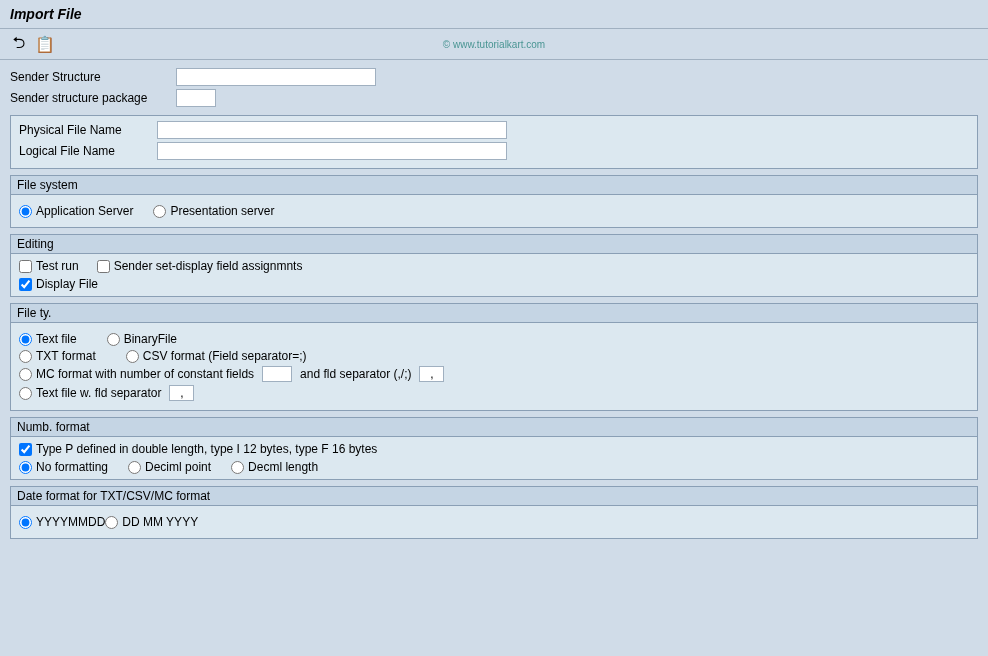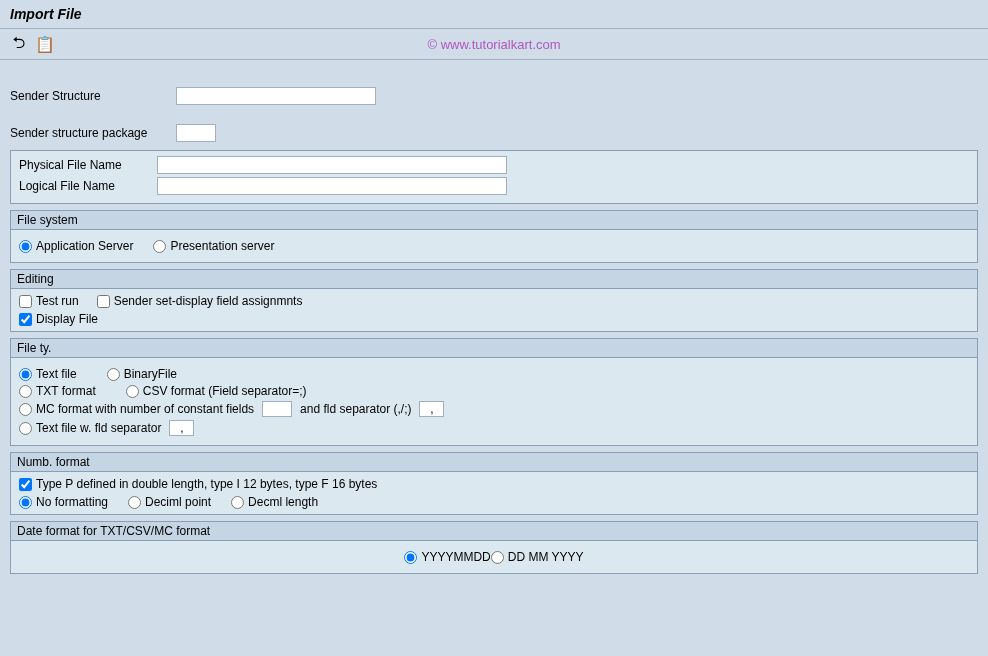--- a/index.html
+++ b/index.html
@@ -23,22 +23,22 @@
       display: flex;
       align-items: center;
       gap: 4px;
       border-bottom: 1px solid #a0b0c0;
       position: relative;
     }
     .toolbar-watermark {
       position: absolute;
       left: 50%;
       transform: translateX(-50%);
-      color: #a21caf;
-      font-size: 13px;
+      color: #0f766e;
+      font-size: 10px;
       opacity: 0.7;
     }
     .toolbar-icon {
       width: 22px;
       height: 22px;
       display: flex;
       align-items: center;
       justify-content: center;
       cursor: pointer;
       font-size: 16px;
@@ -48,21 +48,20 @@
       background: #d0dce8;
     }
     .top-fields {
       margin-bottom: 8px;
     }
     .field-row {
       display: flex;
       align-items: center;
       margin-bottom: 3px;
       gap: 6px;
-      margin-top: 19px;
     }
     .field-label {
       min-width: 160px;
       font-size: 12px;
     }
     .field-input {
       border: 1px solid #a0b0c0;
       background: #fff;
       height: 18px;
       font-size: 12px;
@@ -184,21 +183,20 @@
       gap: 20px;
       font-size: 12px;
     }
 
     
     .date-radio-row {
       display: flex;
       align-items: center;
       font-size: 12px;
       padding: 4px 0;
-      justify-content: center;
     }
   </style>
 </head>
 <body>
 
 <div class="title-bar">
   <span>Import File</span>
 </div>
 
 <div class="toolbar">

